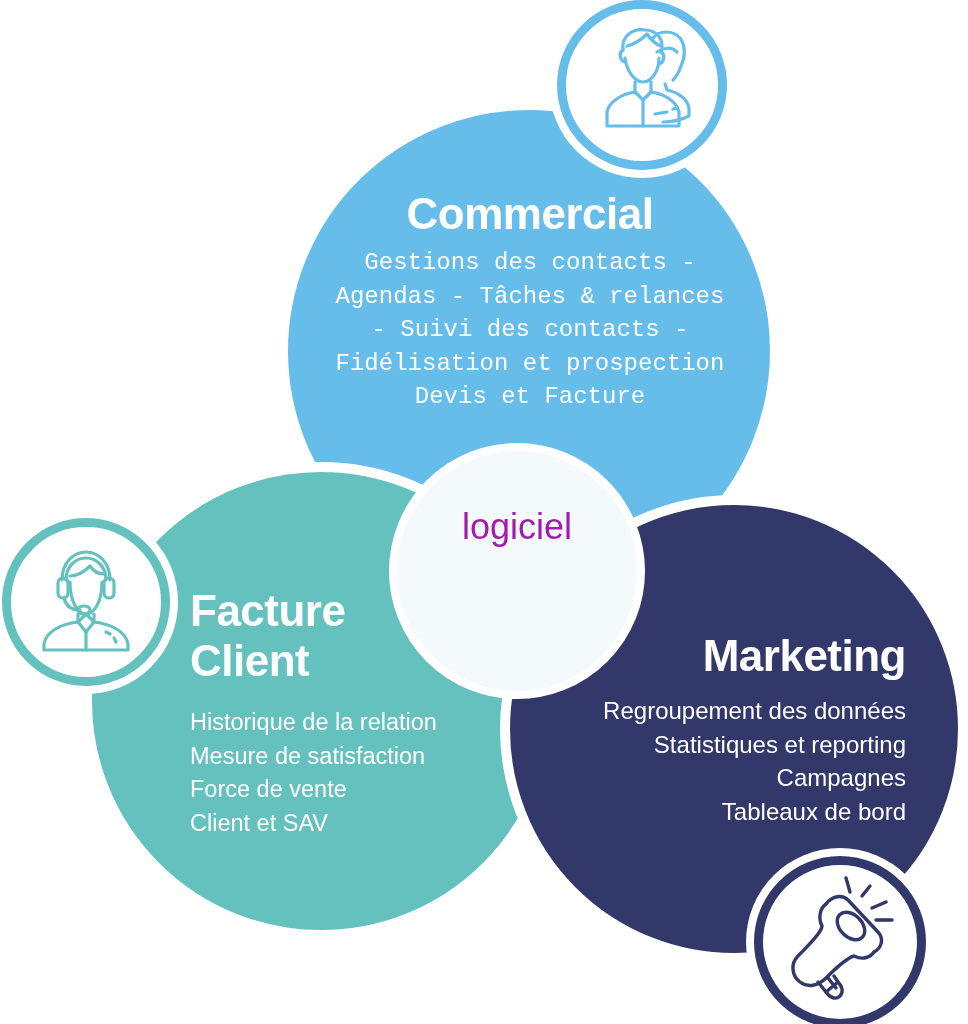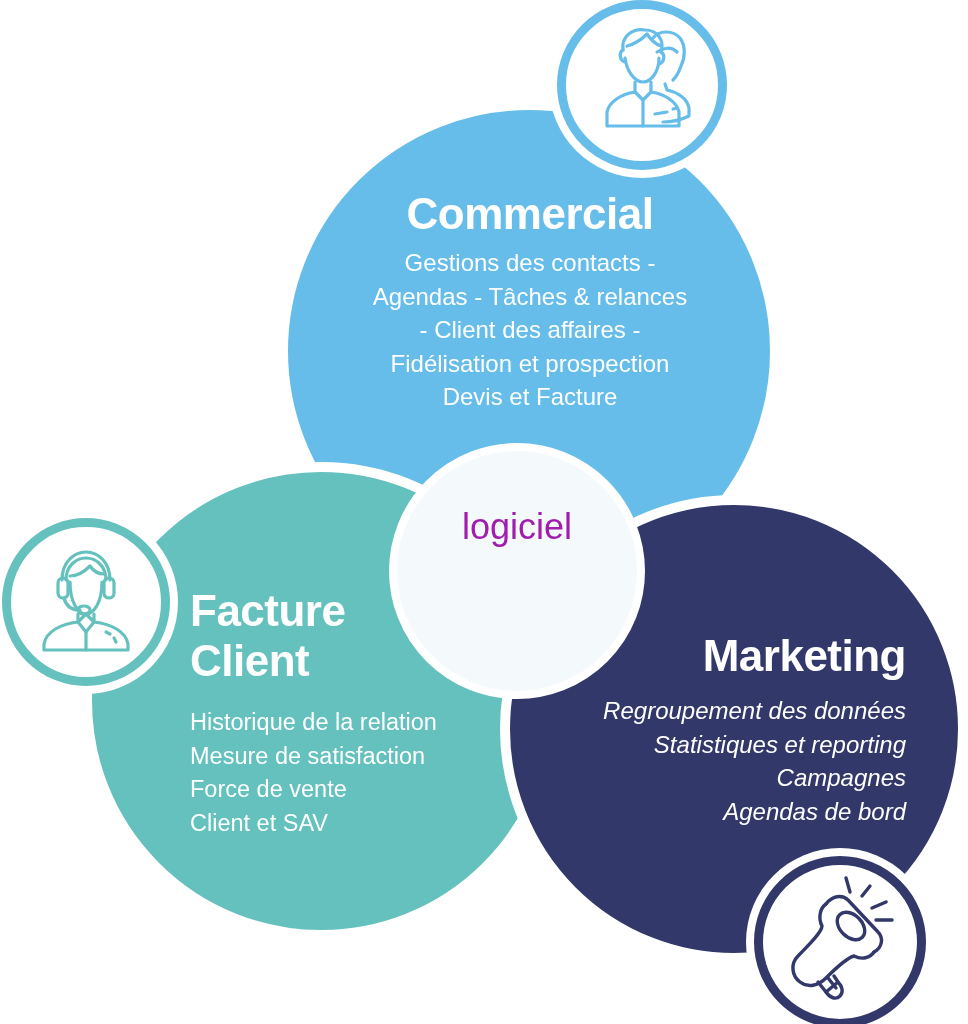--- a/index.html
+++ b/index.html
@@ -21,26 +21,26 @@
   #badge-marketing { left: 746px; top: 848px; width: 188px; height: 188px; }
   #badge-marketing .ring { border: 9px solid #32386a; }
   .badge svg { position: absolute; left: 0; top: 0; width: 100%; height: 100%; }
 
   .text { position: absolute; color: #ffffff; z-index: 7; }
   .title { font-weight: bold; font-size: 44px; line-height: 52px; letter-spacing: -0.5px; }
   .items { font-size: 24px; line-height: 33.5px; font-weight: normal; }
   .items div { white-space: nowrap; }
 
   #t-commercial { left: 300px; top: 188px; width: 460px; text-align: center; }
-  #t-commercial .items { margin-top: 6px; }
+  #t-commercial .items { margin-top: 6px; font-family: Liberation Mono, monospace; }
   #t-service { left: 190px; top: 586px; width: 320px; text-align: left; }
   #t-service .title { line-height: 50px; }
   #t-service .items { margin-top: 20px; font-size: 23.5px; }
   #t-marketing { left: 520px; top: 630px; width: 386px; text-align: right; }
-  #t-marketing .items { margin-top: 12px; font-style: italic; }
+  #t-marketing .items { margin-top: 12px; }
 
   #t-center { position: absolute; left: 397px; top: 505px; width: 240px; text-align: center; color: #a21caf; z-index: 8; }
   #t-center .sub { font-size: 36px; line-height: 44px; }
   #t-center .main { font-size: 60px; line-height: 70px; font-weight: bold; }
 </style>
 </head>
 <body>
 
 <div class="stage">
 
@@ -110,21 +110,21 @@
         <path d="M130 72 L146 72"></path>
       </g>
     </svg>
   </div>
 
   <div class="text" id="t-commercial">
     <div class="title">Commercial</div>
     <div class="items">
       <div>Gestions des contacts -</div>
       <div>Agendas - Tâches &amp; relances</div>
-      <div>- Client des affaires -</div>
+      <div>- Suivi des contacts -</div>
       <div>Fidélisation et prospection</div>
       <div>Devis et Facture</div>
     </div>
   </div>
 
   <div class="text" id="t-service">
     <div class="title">
       <div>Facture</div>
       <div>Client</div>
     </div>
@@ -135,21 +135,21 @@
       <div>Client et SAV</div>
     </div>
   </div>
 
   <div class="text" id="t-marketing">
     <div class="title">Marketing</div>
     <div class="items">
       <div>Regroupement des données</div>
       <div>Statistiques et reporting</div>
       <div>Campagnes</div>
-      <div>Agendas de bord</div>
+      <div>Tableaux de bord</div>
     </div>
   </div>
 
   <div id="t-center">
     <div class="sub">logiciel</div>
   </div>
 
 </div>
 
 </body></html>

